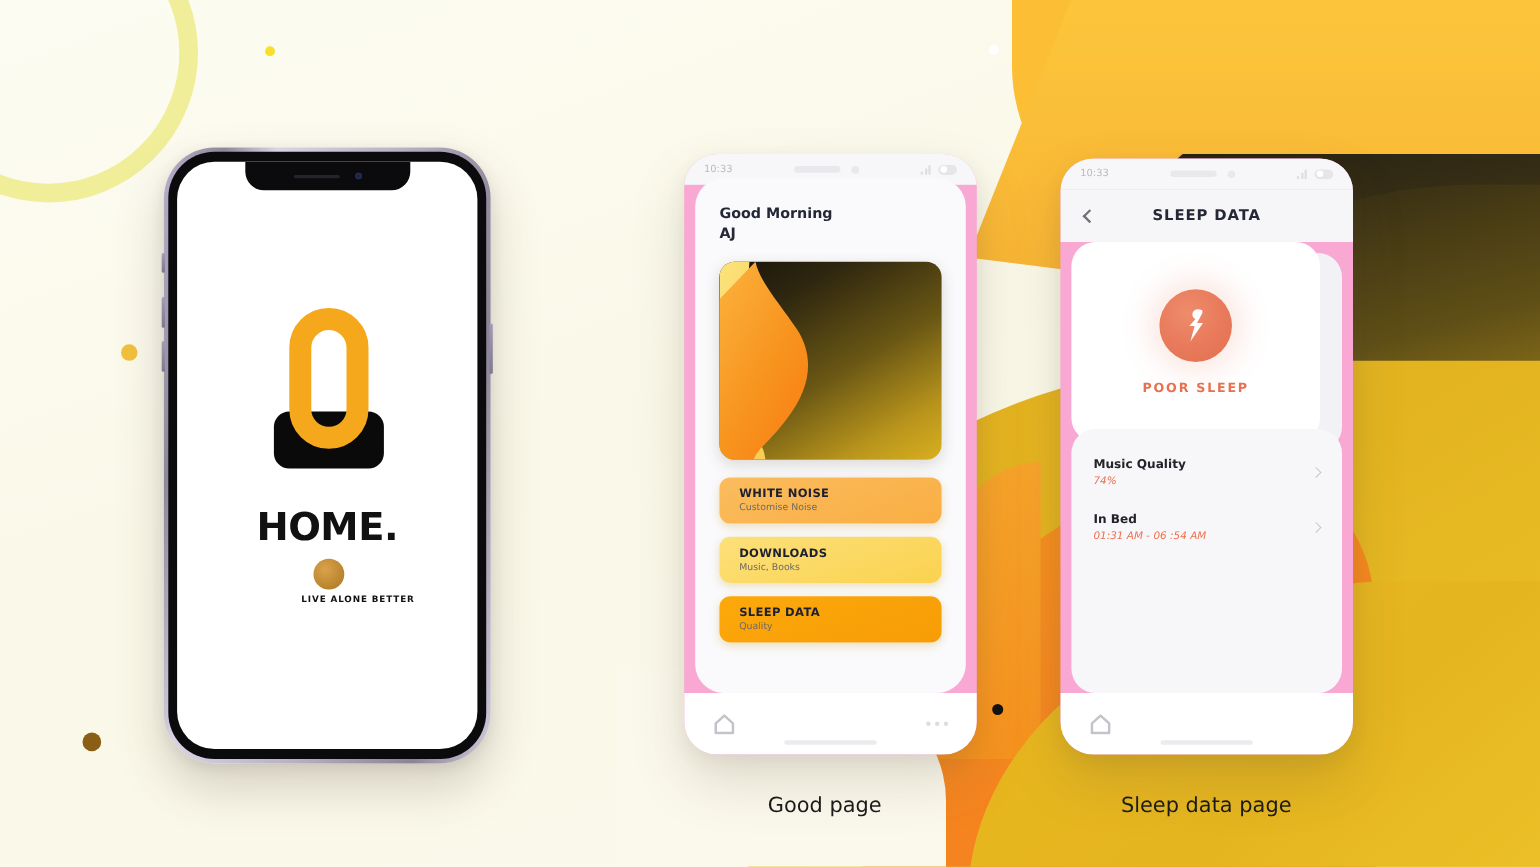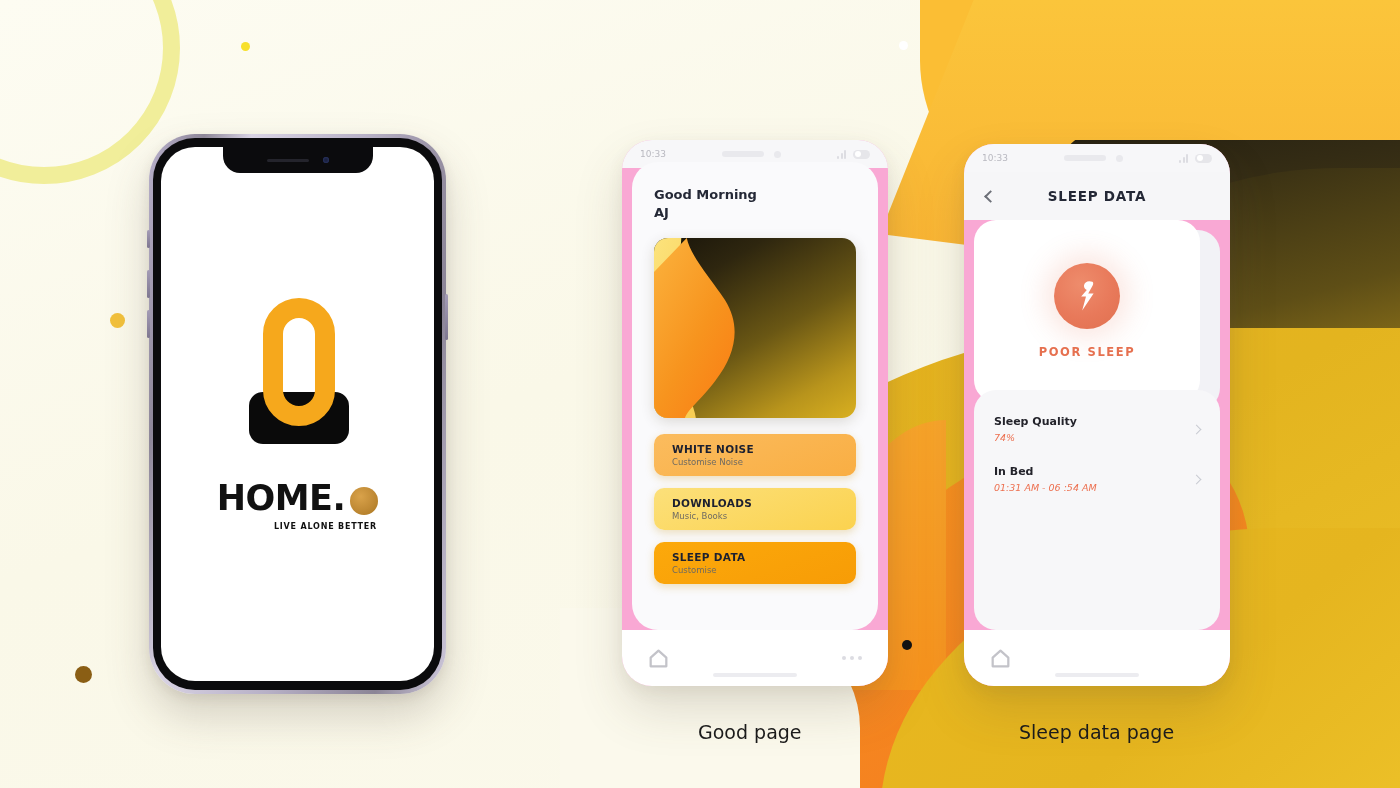--- a/index.html
+++ b/index.html
@@ -141,21 +141,21 @@
   .logo-mark { position:relative; width:122px; height:146px; margin-bottom:34px; }
   .logo-base {
     position:absolute; left:12px; bottom:0; width:100px; height:52px;
     background:#0a0a0a; border-radius:14px;
   }
   .logo-o {
     position:absolute; left:26px; top:0; width:72px; height:128px;
     border:20px solid #F6A81C; border-radius:40px; background:transparent;
     z-index:2;
   }
-  .logo-word { display:flex; align-items:center; gap:2px; }
+  .logo-word { display:flex; align-items:center; gap:2px;flex-direction:column; }
   .logo-word-text {
     font-family:"DejaVu Sans", sans-serif;
     font-weight:bold; font-size:35px; letter-spacing:-.5px; color:#111;
   }
   .logo-dot-circle {
     width:28px; height:28px; border-radius:50%;
     background:radial-gradient(circle at 38% 34%, #D9A24A 0%, #C08A35 55%, #A9761F 100%);
     margin-left:3px; margin-top:6px;
   }
   .logo-tag {
@@ -399,21 +399,21 @@
       <div class="menu-card" style="background:linear-gradient(160deg,#FBBC5E,#F9AE43);">
         <div class="menu-title">WHITE NOISE</div>
         <div class="menu-sub">Customise Noise</div>
       </div>
       <div class="menu-card" style="background:linear-gradient(160deg,#FCE07A,#FBD24F);">
         <div class="menu-title">DOWNLOADS</div>
         <div class="menu-sub">Music, Books</div>
       </div>
       <div class="menu-card" style="background:linear-gradient(160deg,#FCA90B,#F79C06);">
         <div class="menu-title">SLEEP DATA</div>
-        <div class="menu-sub">Customise</div>
+        <div class="menu-sub">Quality</div>
       </div>
     </div>
   </div>
 
   <div class="navbar">
     <svg width="21" height="20" viewBox="0 0 24 23">
       <path d="M3,11 L12,3 L21,11 L21,21 L3,21 Z" fill="none" stroke="#C3C3C9" stroke-width="2.6" stroke-linejoin="round"></path>
     </svg>
     <span class="dots3">
         <span></span>
@@ -455,21 +455,21 @@
           <path d="M17.4,1.8 C13.6,0.2 9.4,1.6 9.0,5.6 C8.8,7.6 10.0,9.2 11.8,10.0 L6.2,16.4 L11.0,16.4 L7.2,30.4 L18.6,13.6 L13.2,13.6 L17.4,6.0 C18.4,4.2 18.6,2.6 17.4,1.8 Z" fill="#FFFFFF"></path>
         </svg>
       </div>
       <div class="score-label">POOR SLEEP</div>
     </div>
   </div>
 
   <div class="stats">
     <div class="stat-row">
       <div>
-        <div class="stat-label">Sleep Quality</div>
+        <div class="stat-label">Music Quality</div>
         <div class="stat-value">74%</div>
       </div>
       <span class="row-chev"></span>
     </div>
     <div class="stat-row">
       <div>
         <div class="stat-label">In Bed</div>
         <div class="stat-value">01:31 AM - 06 :54 AM</div>
       </div>
       <span class="row-chev"></span>

